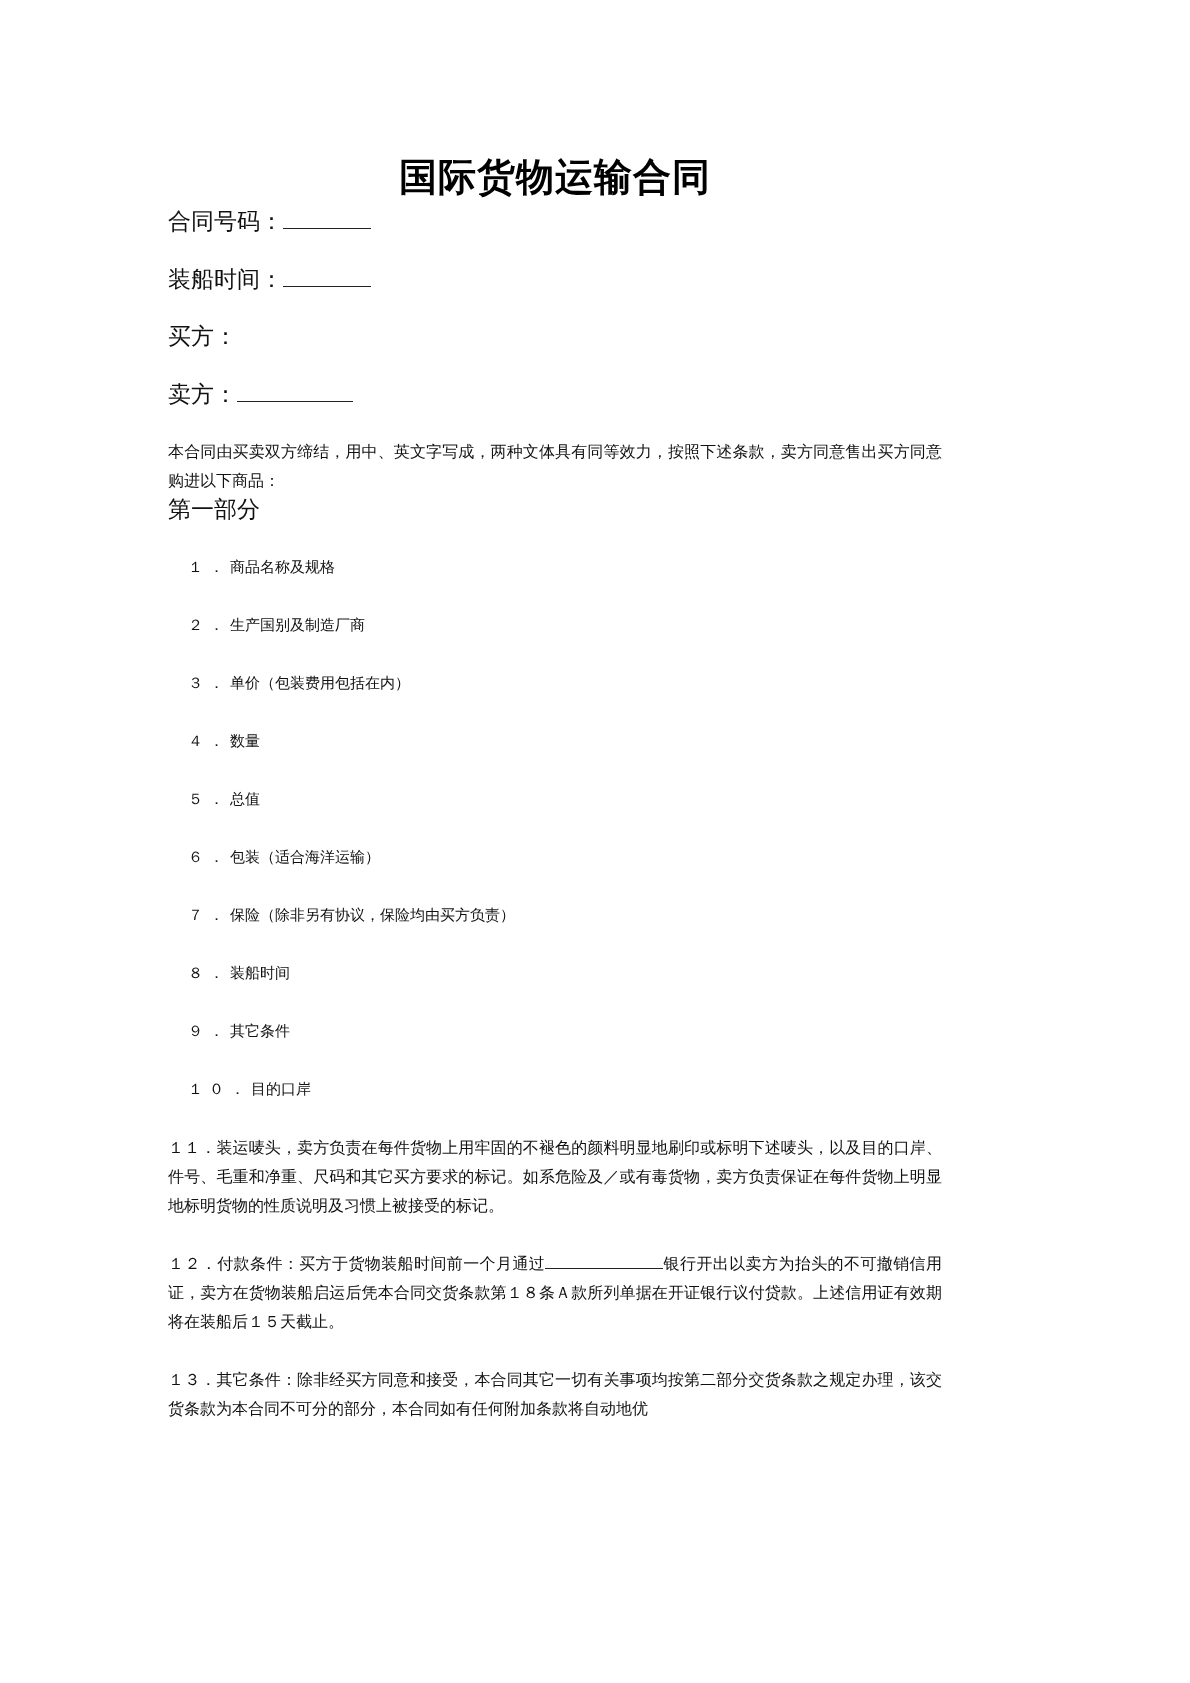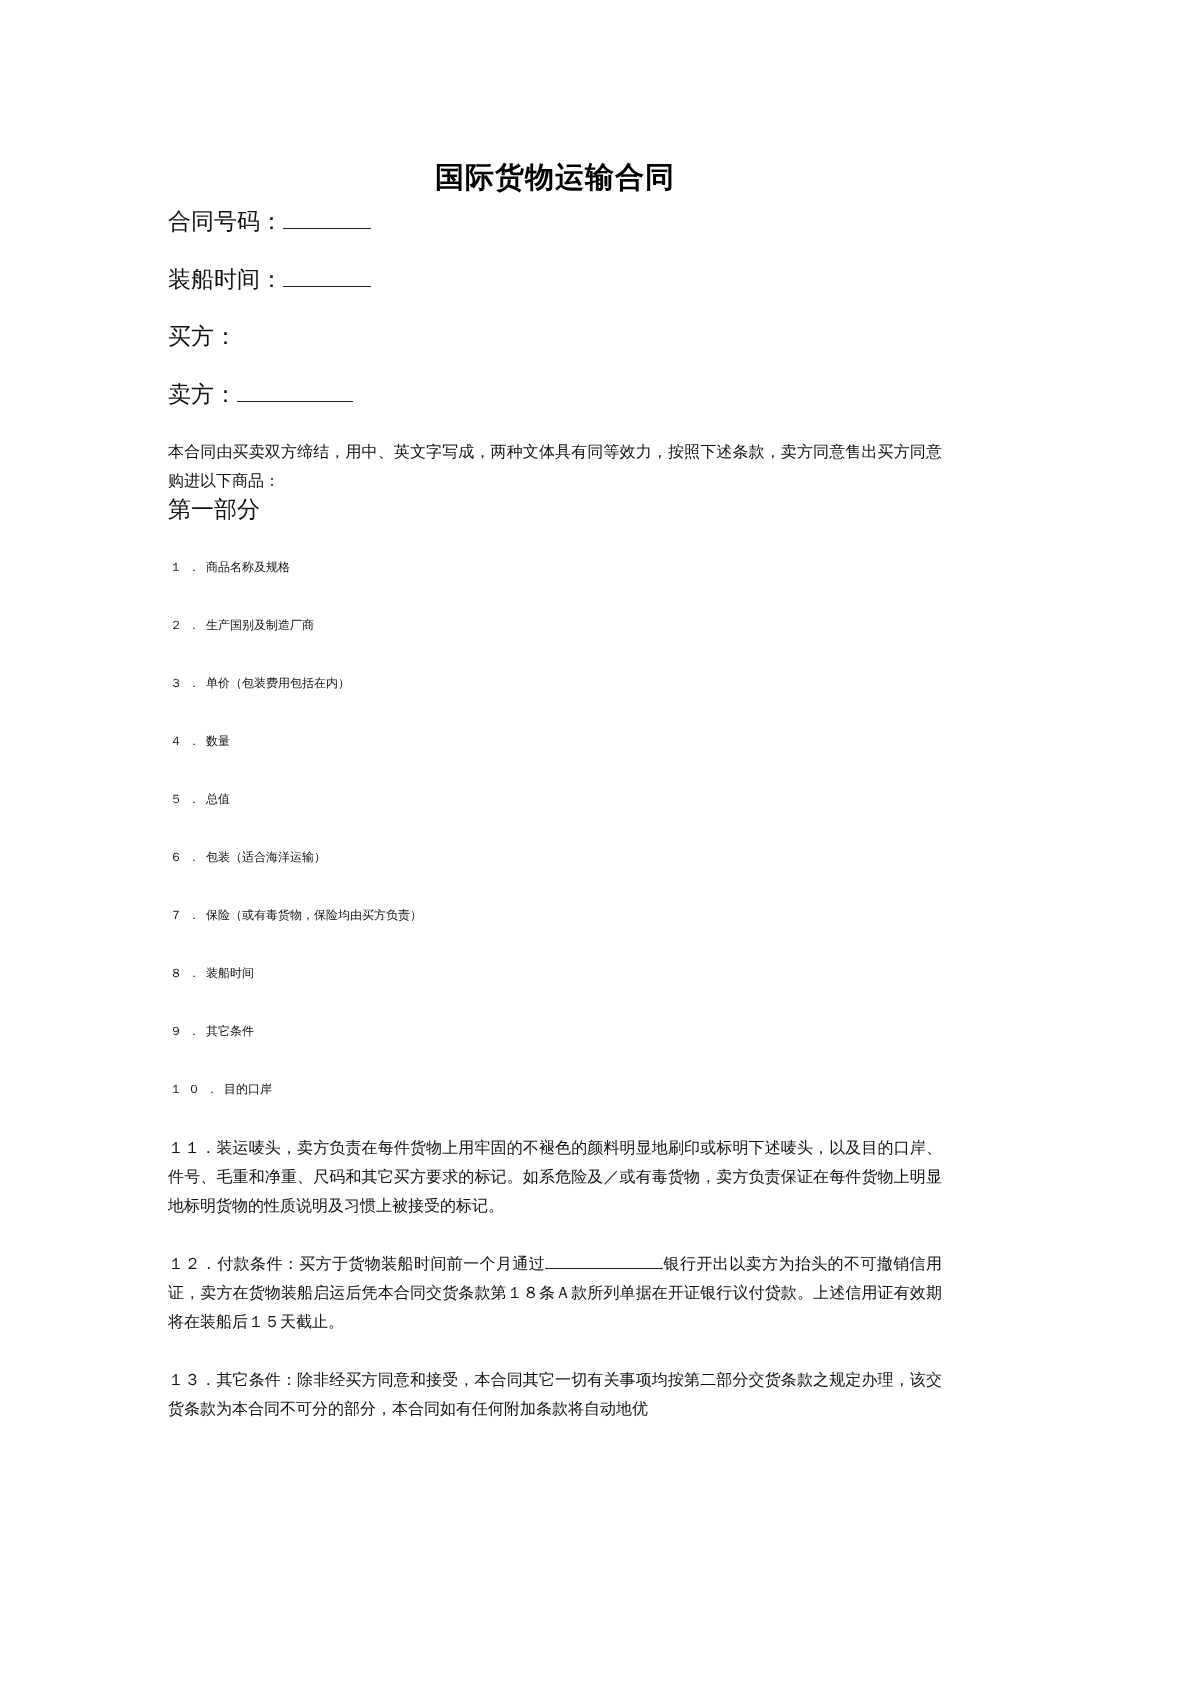--- a/index.html
+++ b/index.html
@@ -1,26 +1,26 @@
 <!DOCTYPE html>
 <html><head>
 <meta charset="utf-8">
 <style>
   html, body { margin:0; padding:0; background:#ffffff; }
   body { width:1190px; height:1683px; position:relative; overflow:hidden;
          font-family: "DejaVu Serif", "Liberation Serif", serif; color:#111; }
   .page { position:absolute; left:168px; top:0; width:774px; }
   .title { position:absolute; left:0; width:774px; top:150px; text-align:center;
            font-family: "DejaVu Sans", "Liberation Sans", sans-serif; font-weight:bold;
-           font-size:29px; letter-spacing:1px; line-height:54px; color:#000; }
+           font-size:38px; letter-spacing:1px; line-height:54px; color:#000; }
   .line { position:absolute; left:0; font-size:23px; line-height:29px; white-space:nowrap; }
   .para { position:absolute; left:0; width:774px; font-size:16px; line-height:29px;
           text-align:justify; text-justify:inter-character; }
   .blank { display:inline-block; border-bottom:1px solid #222; height:18px; vertical-align:baseline; }
-  .item { position:absolute; left:2px; font-size:12px; line-height:29px; white-space:nowrap; }
+  .item { position:absolute; left:20px; font-size:15px; line-height:29px; white-space:nowrap; }
   .num { letter-spacing:6px; }
 </style>
 </head>
 <body>
 
 <div class="page">
 
   <div class="title">国际货物运输合同</div>
 
   <div class="line" style="top:207px;">
@@ -42,21 +42,21 @@
   <div class="para" style="top:437px;">本合同由买卖双方缔结，用中、英文字写成，两种文体具有同等效力，按照下述条款，卖方同意售出买方同意购进以下商品：</div>
 
   <div class="line" style="top:495px;">第一部分</div>
 
   <div class="item" style="top:553px;"><span class="num">１．</span><span>商品名称及规格</span></div>
   <div class="item" style="top:611px;"><span class="num">２．</span><span>生产国别及制造厂商</span></div>
   <div class="item" style="top:669px;"><span class="num">３．</span><span>单价（包装费用包括在内）</span></div>
   <div class="item" style="top:727px;"><span class="num">４．</span><span>数量</span></div>
   <div class="item" style="top:785px;"><span class="num">５．</span><span>总值</span></div>
   <div class="item" style="top:843px;"><span class="num">６．</span><span>包装（适合海洋运输）</span></div>
-  <div class="item" style="top:901px;"><span class="num">７．</span><span>保险（或有毒货物，保险均由买方负责）</span></div>
+  <div class="item" style="top:901px;"><span class="num">７．</span><span>保险（除非另有协议，保险均由买方负责）</span></div>
   <div class="item" style="top:959px;"><span class="num">８．</span><span>装船时间</span></div>
   <div class="item" style="top:1017px;"><span class="num">９．</span><span>其它条件</span></div>
   <div class="item" style="top:1075px;"><span class="num">１０．</span><span>目的口岸</span></div>
 
   <div class="para" style="top:1133px;">１１．装运唛头，卖方负责在每件货物上用牢固的不褪色的颜料明显地刷印或标明下述唛头，以及目的口岸、件号、毛重和净重、尺码和其它买方要求的标记。如系危险及／或有毒货物，卖方负责保证在每件货物上明显地标明货物的性质说明及习惯上被接受的标记。</div>
 
   <div class="para" style="top:1249px;">
     <span>１２．付款条件：买方于货物装船时间前一个月通过</span><span class="blank" style="width:118px;"></span><span>银行开出以卖方为抬头的不可撤销信用证，卖方在货物装船启运后凭本合同交货条款第１８条Ａ款所列单据在开证银行议付贷款。上述信用证有效期将在装船后１５天截止。</span>
   </div>
 

